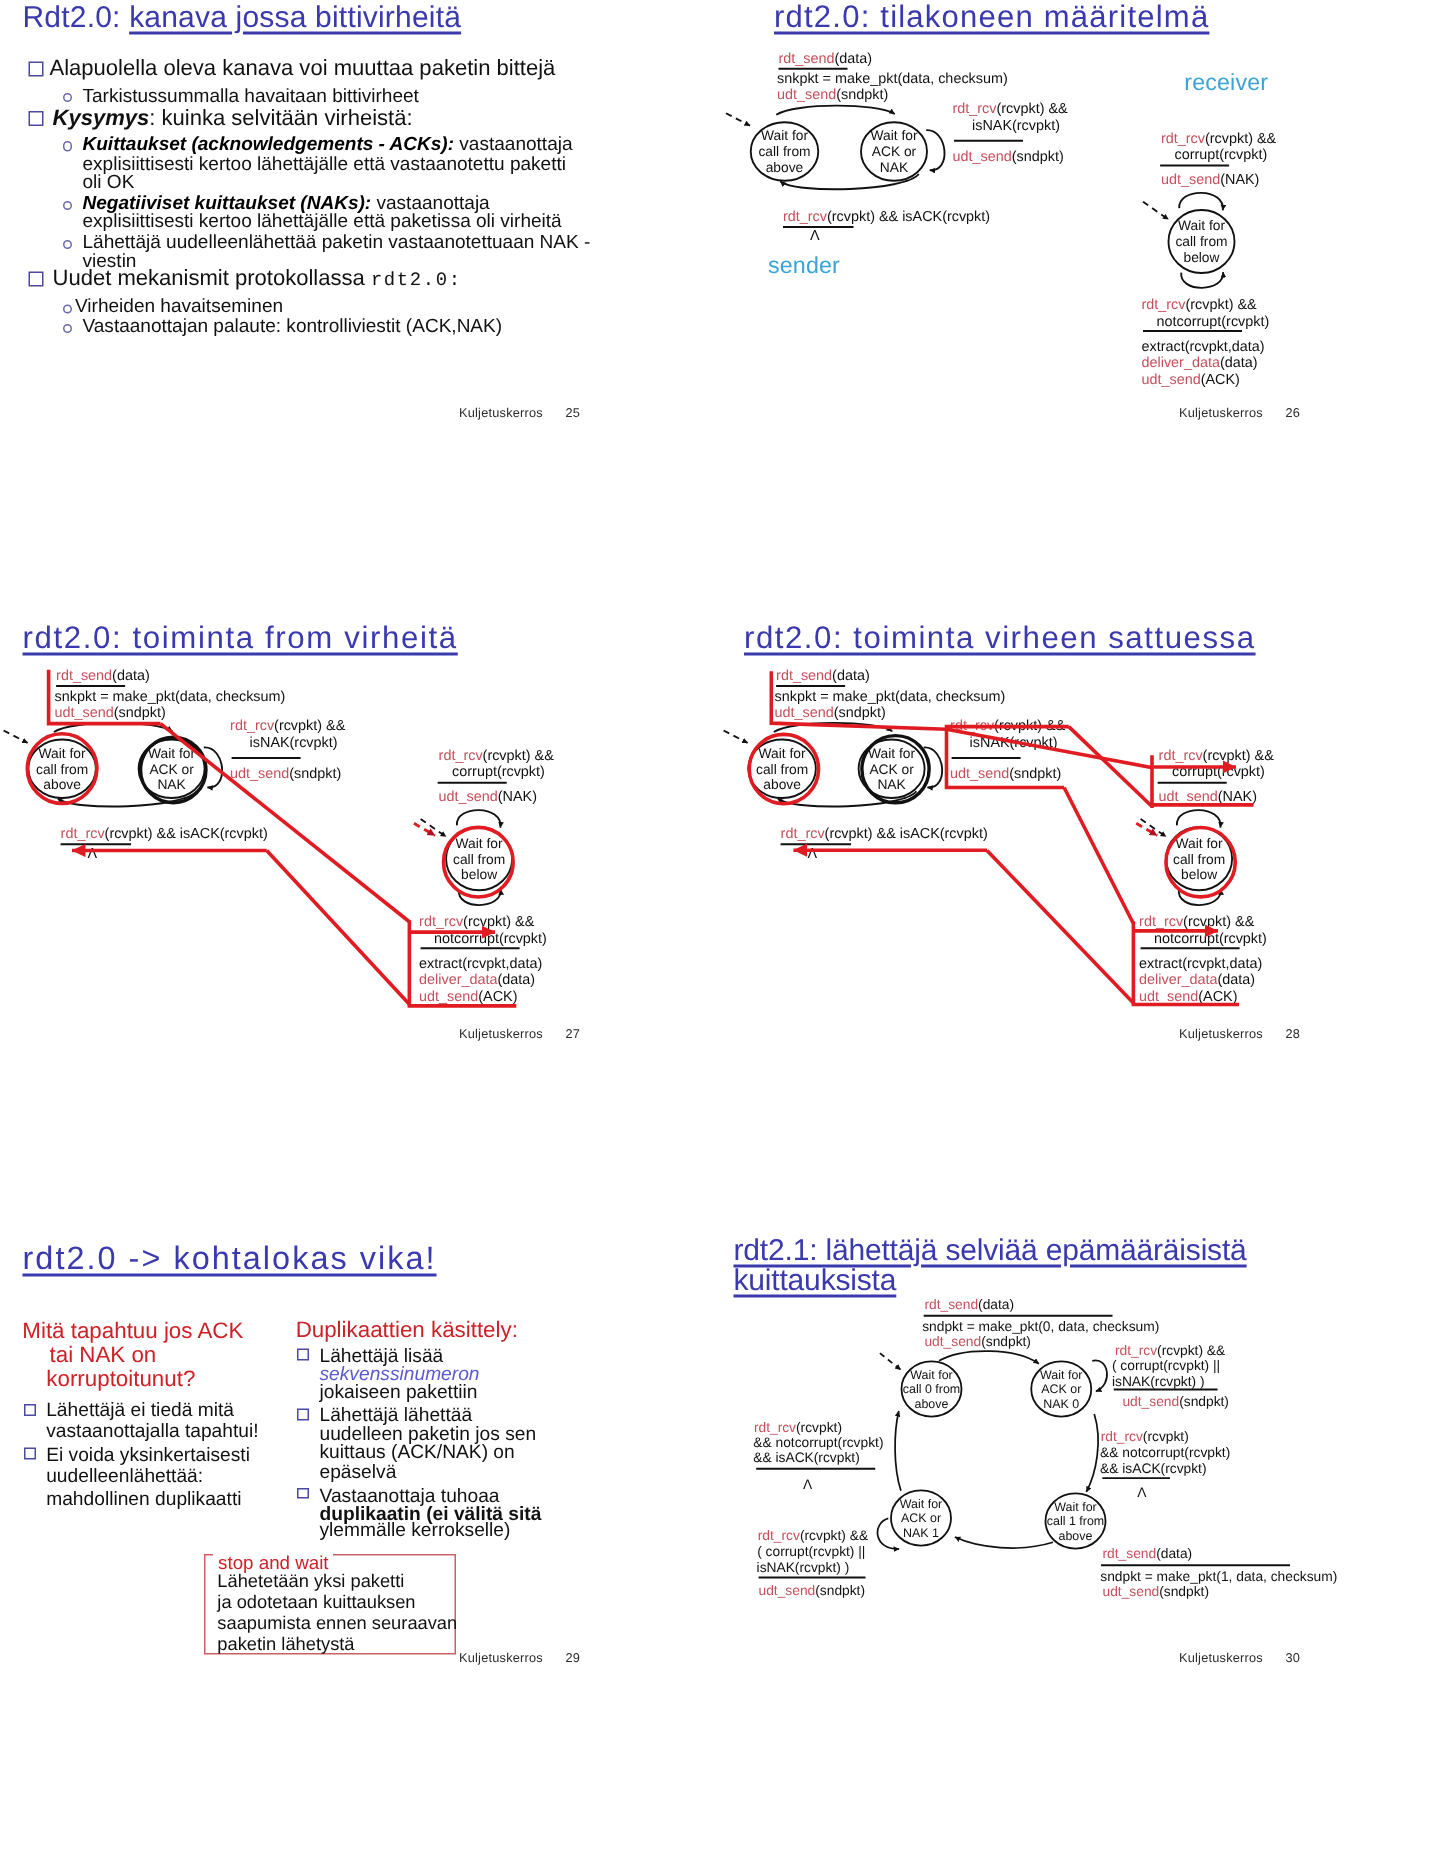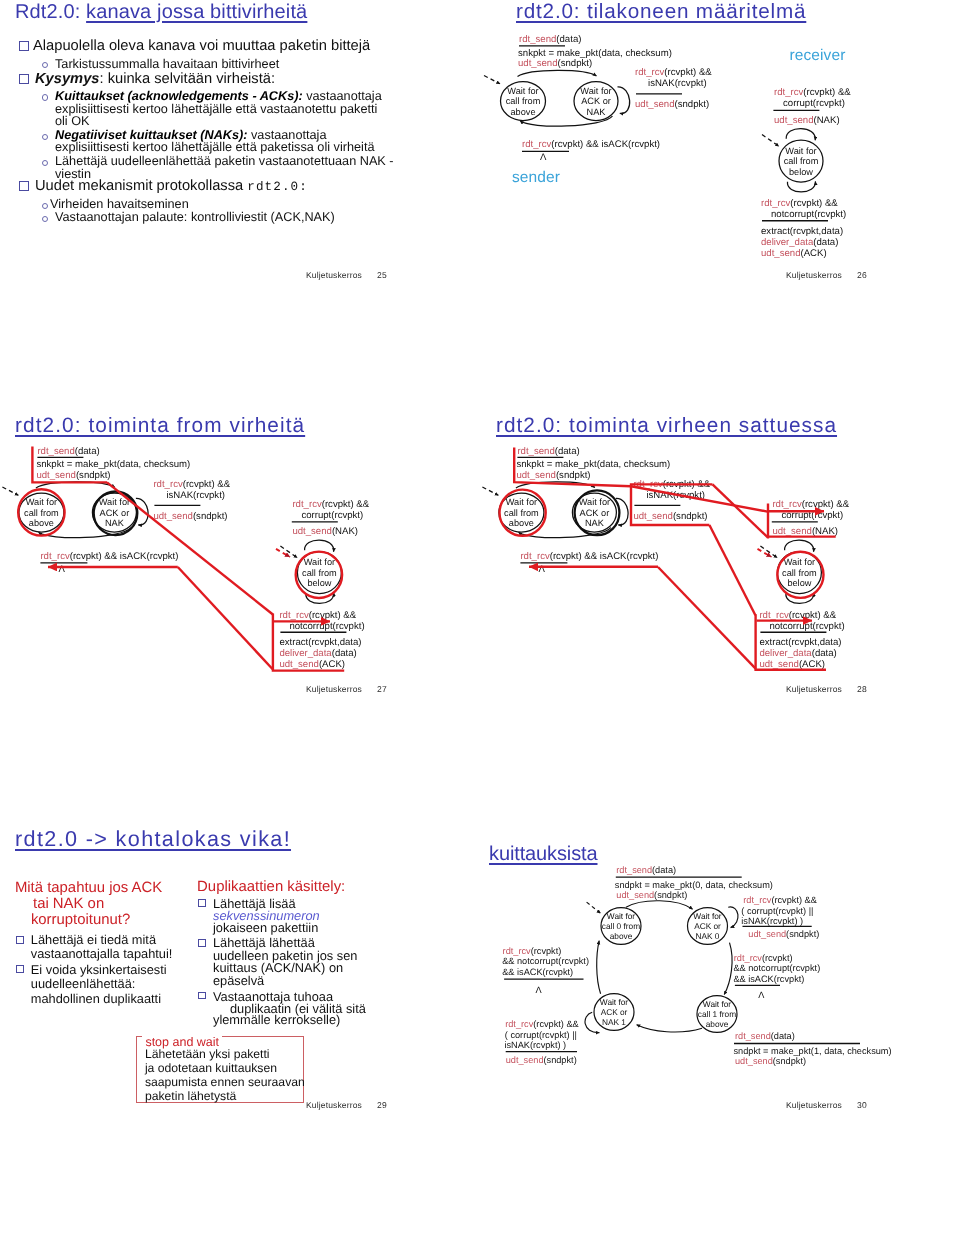--- a/index.html
+++ b/index.html
@@ -238,26 +238,26 @@
     <div class="tx29" style="left: 213px; top: 897.5px;">Lähettäjä lisää</div>
     <div class="tx29 blue29" style="left: 213px; top: 909.9px;">sekvenssinumeron</div>
     <div class="tx29" style="left: 213px; top: 922.3px;">jokaiseen pakettiin</div>
     <div class="sq29" style="left: 198px; top: 939px;"></div>
     <div class="tx29" style="left: 213px; top: 937.4px;">Lähettäjä lähettää</div>
     <div class="tx29" style="left: 213px; top: 949.8px;">uudelleen paketin jos sen</div>
     <div class="tx29" style="left: 213px; top: 962.2px;">kuittaus (ACK/NAK) on</div>
     <div class="tx29" style="left: 213px; top: 974.6px;">epäselvä</div>
     <div class="sq29" style="left: 198px; top: 991.5px;"></div>
     <div class="tx29" style="left: 213px; top: 990.8px;">Vastaanottaja tuhoaa</div>
-    <div class="tx29" style="left: 230px; top: 1002.5px;">duplikaatin (ei välitä sitä</div>
+    <div class="tx29" style="left: 213px; top: 1002.5px; font-weight: bold;">duplikaatin (ei välitä sitä</div>
     <div class="tx29" style="left: 213px; top: 1014.2px;">ylemmälle kerrokselle)</div>
     <div class="box29" style="left: 136.3px; top: 1035.5px; width: 167.5px; height: 67.8px;"></div>
     <div class="hdr29" style="left: 142.4px; top: 1036.3px; background: rgb(255, 255, 255); padding: 0px 3px; font-size: 12.5px;">stop and wait</div>
     <div class="tx29" style="left: 144.9px; top: 1048.3px; font-size: 12.2px;">Lähetetään yksi paketti</div>
     <div class="tx29" style="left: 144.9px; top: 1062.3px; font-size: 12.2px;">ja odotetaan kuittauksen</div>
     <div class="tx29" style="left: 144.9px; top: 1076.3px; font-size: 12.2px;">saapumista ennen seuraavan</div>
     <div class="tx29" style="left: 144.9px; top: 1090.3px; font-size: 12.2px;">paketin lähetystä</div>
     <div class="foot" style="left: 306px; top: 1100px;">Kuljetuskerros</div>
     <div class="foot" style="left: 377px; top: 1100px;">29</div>
-    <div class="stitle" id="t30" style="left: 489px; top: 824px;"><br><span class="u">kuittauksista</span></div>
+    <div class="stitle" id="t30" style="left: 489px; top: 824px;"><span class="u">rdt2.1: lähettäjä selviää epämääräisistä</span><br><span class="u">kuittauksista</span></div>
     <div class="foot" style="left: 786px; top: 1100px;">Kuljetuskerros</div>
     <div class="foot" style="left: 857px; top: 1100px;">30</div>
   </div>
 
 </body></html>

